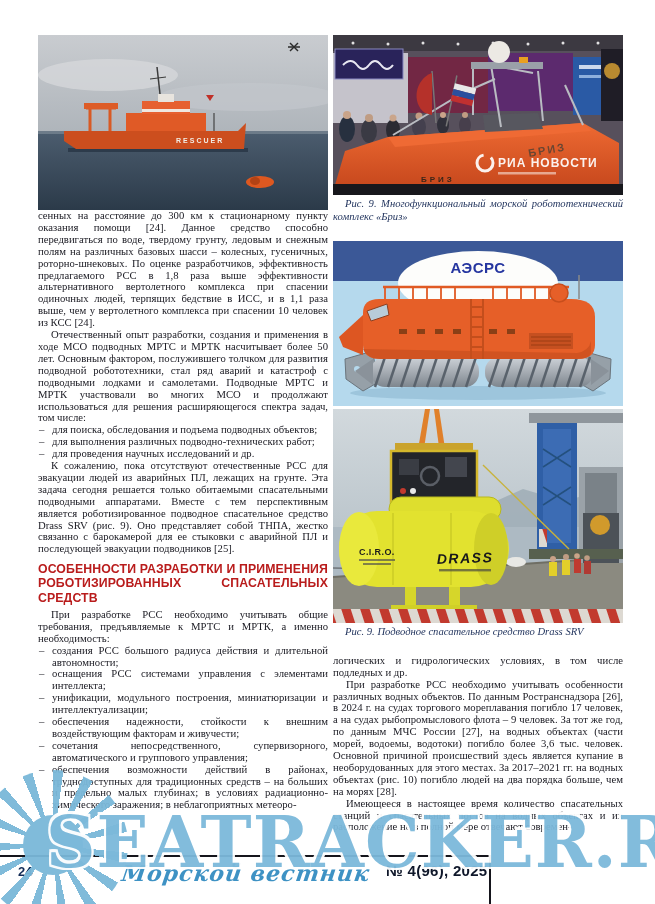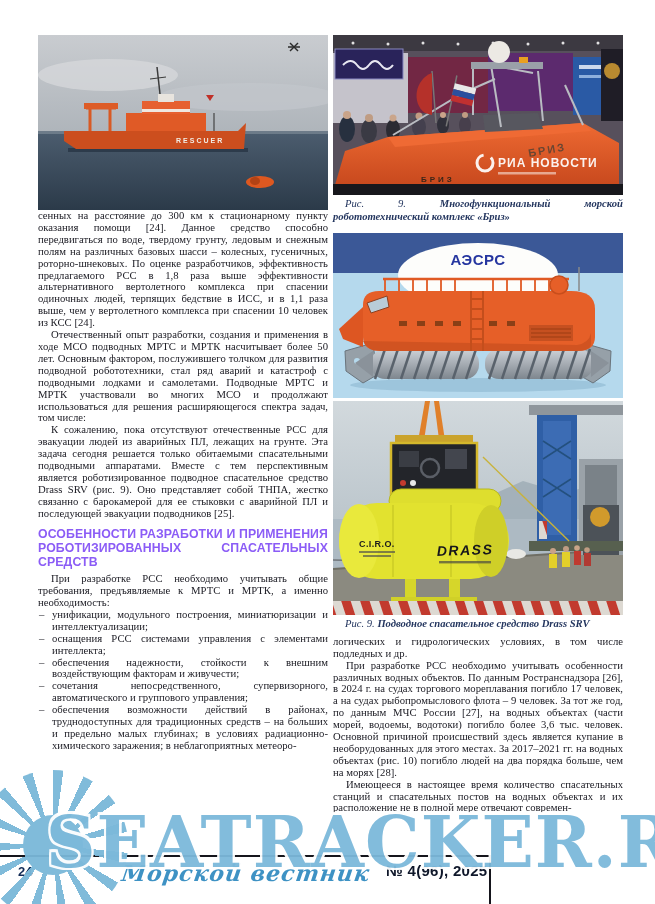--- a/index.html
+++ b/index.html
@@ -11,32 +11,32 @@
   .col{position:absolute;width:290px;}
   .col-left{left:38px;top:35px;}
   .col-right{left:333px;top:35px;}
 
   figure{margin:0;padding:0;line-height:0;}
   figure svg{display:block;}
 
   .caption{font-size:10.6px;line-height:12.6px;color:#24365f;text-align:justify;
            margin:3px 0 2px 0;text-indent:12px;}
   .cap-label{font-style:italic;font-weight:normal;}
-  .cap-text{font-style:italic;font-weight:bold;}
+  .cap-text{font-style:italic;font-weight:normal;}
 
   .bodytext{font-size:10.7px;line-height:11.9px;text-align:justify;}
   .bodytext p{margin:0;text-indent:13px;}
   .bodytext p.noindent{text-indent:0;}
 
   ul.dash{list-style:none;margin:0;padding:0;}
   ul.dash li{position:relative;padding-left:14px;margin:0;}
   ul.dash li::before{content:"–";position:absolute;left:1px;top:0;}
 
   h2.section{font-family:"Liberation Sans", sans-serif;font-weight:bold;
-             font-size:12.3px;line-height:14.2px;color:#8b5cf6;
+             font-size:12.3px;line-height:14.2px;color:#b91c1c;
              margin:7px 0 4px 0;letter-spacing:.1px;}
 
   
   .footer-rule{position:absolute;left:0;top:855px;width:490px;height:2px;background:#15151c;}
   .footer-vline{position:absolute;left:489px;top:855px;width:2px;height:49px;background:#15151c;}
   .page-number{position:absolute;left:18px;top:864px;font-family:"Liberation Sans",sans-serif;
                font-weight:bold;font-size:13px;color:#132c57;}
   .journal-logo{position:absolute;left:112px;top:860px;width:268px;text-align:center;
                 font-family:"DejaVu Serif",serif;font-style:italic;font-weight:bold;
                 font-size:22px;color:#3e92c4;transform:skewX(-8deg);letter-spacing:1px;}
@@ -104,26 +104,32 @@
           <line x1="250" y1="12" x2="262" y2="12"></line>
             <line x1="252" y1="8" x2="260" y2="16"></line>
           <line x1="260" y1="8" x2="252" y2="16"></line>
         </g>
       </svg>
     </figure>
 
     <div class="bodytext">
       <p class="noindent">сенных на расстояние до 300 км к стационарному пункту оказания помощи [24]. Данное средство способно передвигаться по воде, твердому грунту, ледовым и снежным полям на различных базовых шасси – колесных, гусеничных, роторно-шнековых. По оценке разработчиков, эффективность предлагаемого РСС в 1,8 раза выше эффективности альтернативного вертолетного комплекса при спасении одиночных людей, терпящих бедствие в ИСС, и в 1,1 раза выше, чем у вертолетного комплекса при спасении 10 человек из КСС [24].</p>
       <p>Отечественный опыт разработки, создания и применения в ходе МСО подводных МРТС и МРТК насчитывает более 50 лет. Основным фактором, послужившего толчком для развития подводной робототехники, стал ряд аварий и катастроф с подводными лодками и самолетами. Подводные МРТС и МРТК участвовали во многих МСО и продолжают использоваться для решения расширяющегося спектра задач, том числе:</p>
+      <ul class="dash">
+        <li>для поиска, обследования и подъема подводных объектов;</li>
+        <li>для выполнения различных подводно-технических работ;</li>
+        <li>для проведения научных исследований и др.</li>
+      </ul>
       <p>К сожалению, пока отсутствуют отечественные РСС для эвакуации людей из аварийных ПЛ, лежащих на грунте. Эта задача сегодня решается только обитаемыми спасательными подводными аппаратами. Вместе с тем перспективным является роботизированное подводное спасательное средство Drass SRV (рис. 9). Оно представляет собой ТНПА, жестко связанно с барокамерой для ее стыковки с аварийной ПЛ и последующей эвакуации подводников [25].</p>
       <h2 class="section">ОСОБЕННОСТИ РАЗРАБОТКИ И ПРИМЕНЕНИЯ РОБОТИЗИРОВАННЫХ СПАСАТЕЛЬНЫХ СРЕДСТВ</h2>
       <p>При разработке РСС необходимо учитывать общие требования, предъявляемые к МРТС и МРТК, а именно необходимость:</p>
       <ul class="dash">
+        <li>создания РСС большого радиуса действия и длительной автономности;</li>
+        <li>оснащения РСС системами управления с элементами интеллекта;</li>
         <li>унификации, модульного построения, миниатюризации и интеллектуализации;</li>
-        <li>оснащения РСС системами управления с элементами интеллекта;</li>
         <li>обеспечения надежности, стойкости к внешним воздействующим факторам и живучести;</li>
         <li>сочетания непосредственного, супервизорного, автоматического и группового управления;</li>
         <li>обеспечения возможности действий в районах, труднодоступных для традиционных средств – на больших и предельно малых глубинах; в условиях радиационно-химического заражения; в неблагоприятных метеоро-</li>
       </ul>
     </div>
   </div>
 
   <div class="col col-right">
 
     <figure>
@@ -206,21 +212,21 @@
           <rect x="165" y="137" width="58" height="2.5" fill="#ffffff" opacity=".55"></rect>
         </g>
         <rect x="0" y="149" width="290" height="11" fill="#17171c"></rect>
       </svg>
     </figure>
     <div class="caption">
       <span class="cap-label">Рис. 9.</span>
       <span class="cap-text">Многофункциональный морской робототехнический комплекс «Бриз»</span>
     </div>
 
-    <figure style="margin-top:10px;">
+    <figure style="margin-top:18px;">
       <svg width="290" height="165" viewBox="0 0 290 165">
         <defs>
           <linearGradient id="screwG" x1="0" y1="0" x2="0" y2="1">
             <stop offset="0" stop-color="#cdd2d8"></stop>
               <stop offset="1" stop-color="#7e868e"></stop>
           </linearGradient>
         </defs>
         <rect x="0" y="40" width="290" height="125" fill="#b5d9ed"></rect>
         <rect x="0" y="0" width="290" height="40" fill="#3b5897"></rect>
         <ellipse cx="145" cy="42" rx="80" ry="32" fill="#fdfdfb"></ellipse>
@@ -380,21 +386,21 @@
           <rect x="58" y="196" width="86" height="8" fill="#d0d028"></rect>
         </g>
         <rect x="0" y="200" width="290" height="14" fill="url(#rwStripes)"></rect>
       </svg>
     </figure>
     <div class="caption">
       <span class="cap-label">Рис. 9.</span>
       <span class="cap-text">Подводное спасательное средство Drass SRV</span>
     </div>
 
-    <div class="bodytext" style="margin-top:5px;font-family:Liberation Serif, serif;">
+    <div class="bodytext" style="margin-top:16px;font-family:Liberation Serif, serif;">
       <p class="noindent">логических и гидрологических условиях, в том числе подледных и др.</p>
       <p>При разработке РСС необходимо учитывать особенности различных водных объектов. По данным Ространснадзора [26], в 2024 г. на судах торгового мореплавания погибло 17 человек, а на судах рыбопромыслового флота – 9 человек. За тот же год, по данным МЧС России [27], на водных объектах (части морей, водоемы, водотоки) погибло более 3,6 тыс. человек. Основной причиной происшествий здесь является купание в необорудованных для этого местах. За 2017–2021 гг. на водных объектах (рис. 10) погибло людей на два порядка больше, чем на морях [28].</p>
       <p>Имеющееся в настоящее время количество спасательных станций и спасательных постов на водных объектах и их расположение не в полной мере отвечают современ-</p>
     </div>
   </div>
 
   <div class="footer-rule"></div>
   <div class="footer-vline"></div>
   <div class="page-number">24</div>
   <div class="journal-logo">Морской вестник</div>

